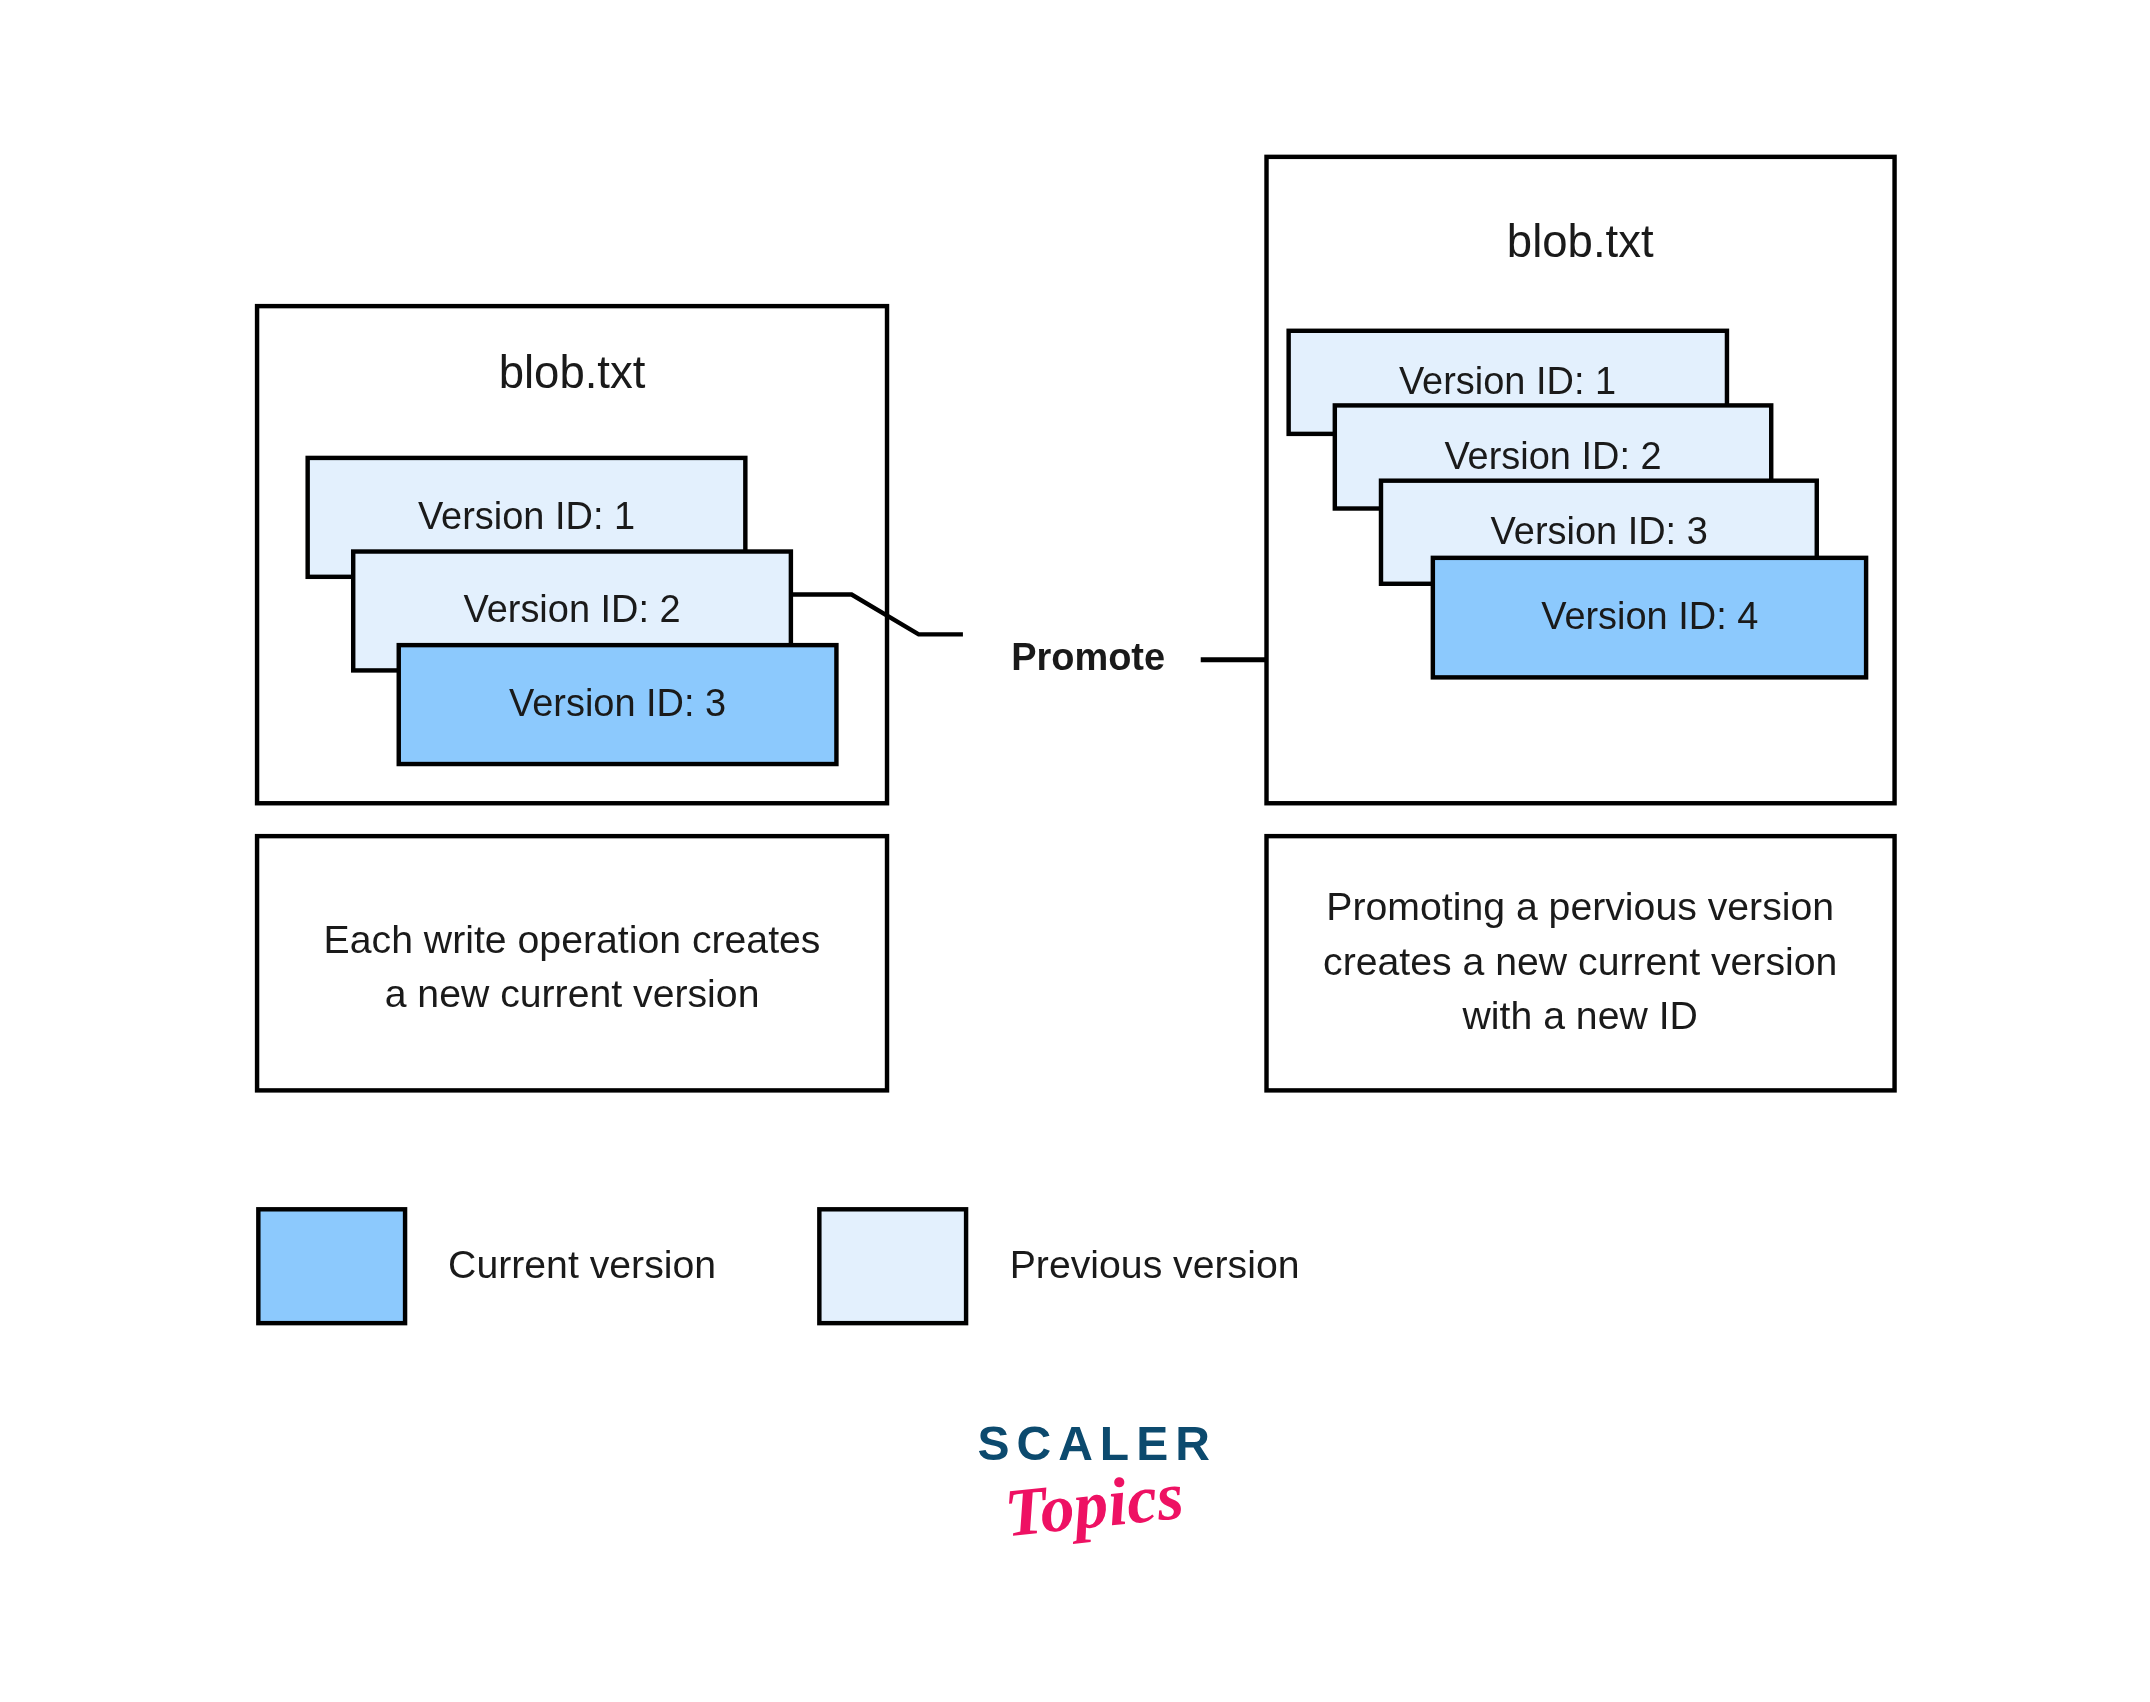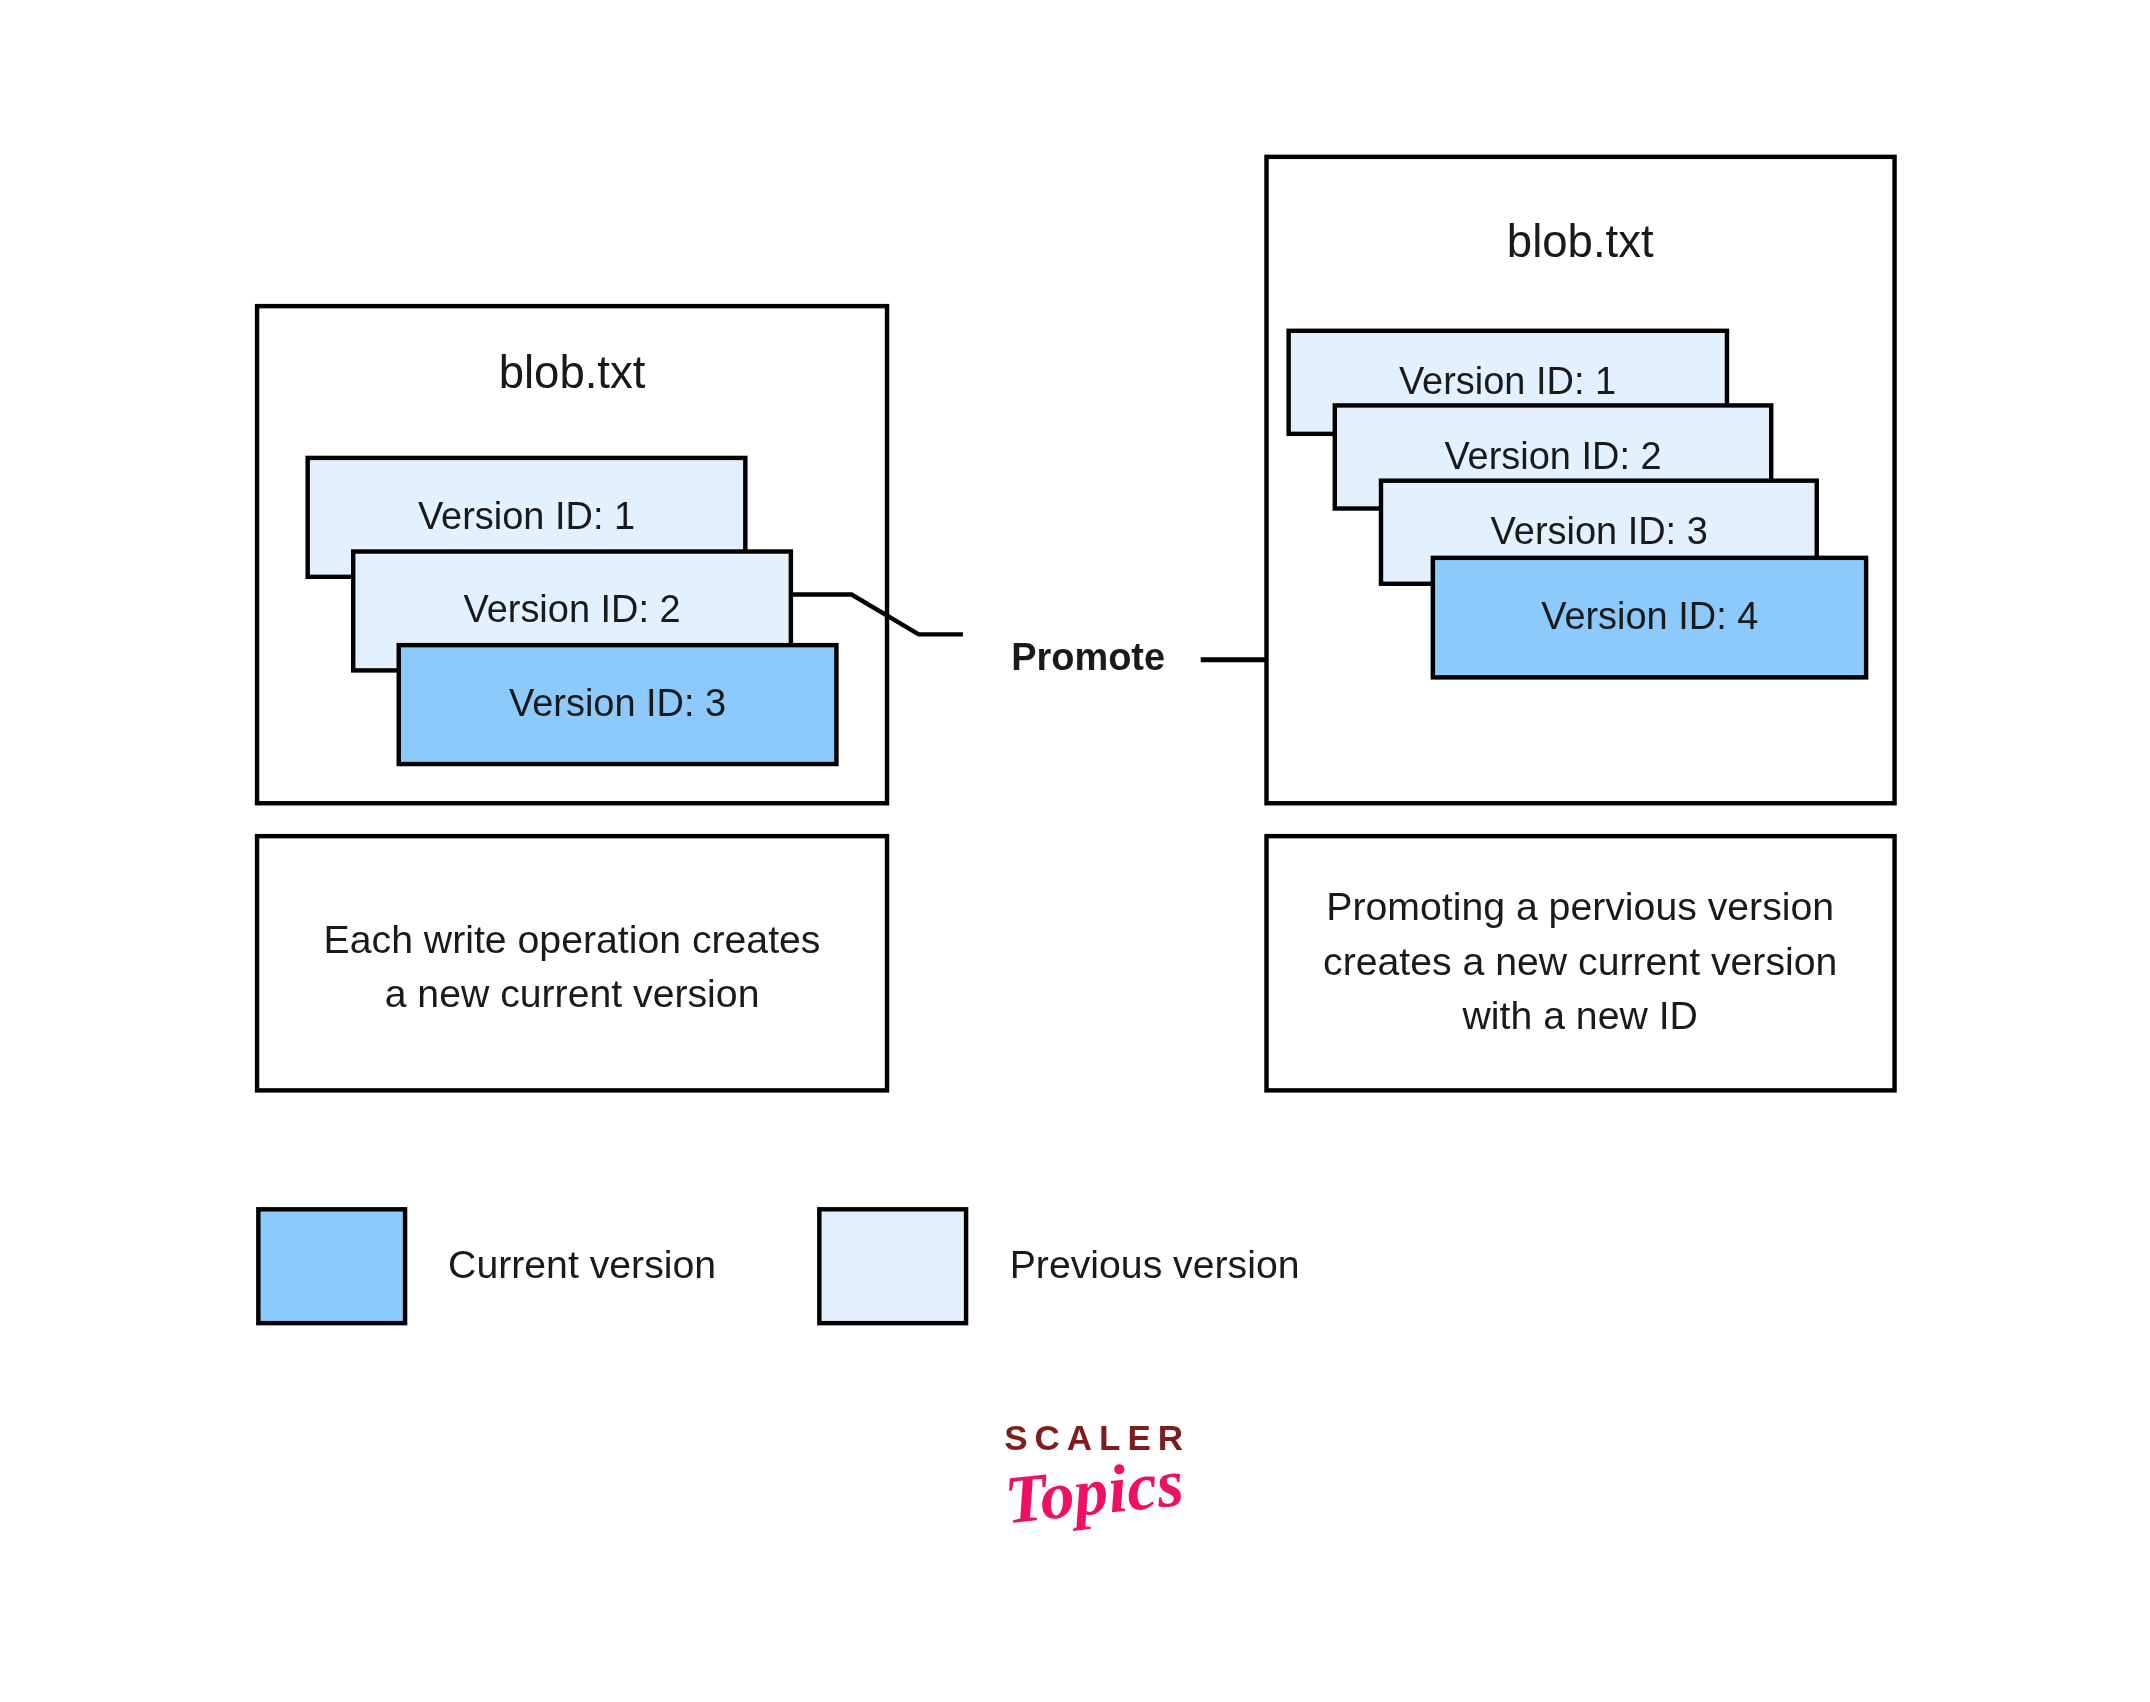--- a/index.html
+++ b/index.html
@@ -91,23 +91,23 @@
     top: 1420px;
     width: 266px;
     height: 145px;
     text-align: center;
     user-select: none;
   }
   #logo .scaler {
     display: block;
     font-family: "Liberation Sans", sans-serif;
     font-weight: bold;
-    font-size: 35px;
+    font-size: 48px;
     letter-spacing: 7px;
-    color: #7f1d1d;
+    color: #0c4a6e;
     line-height: 1;
     padding-left: 6.3px;
   }
   #logo .topics {
     display: block;
     font-family: "Liberation Serif", serif;
     font-style: italic;
     font-weight: bold;
     font-size: 68px;
     color: #ee1163;

